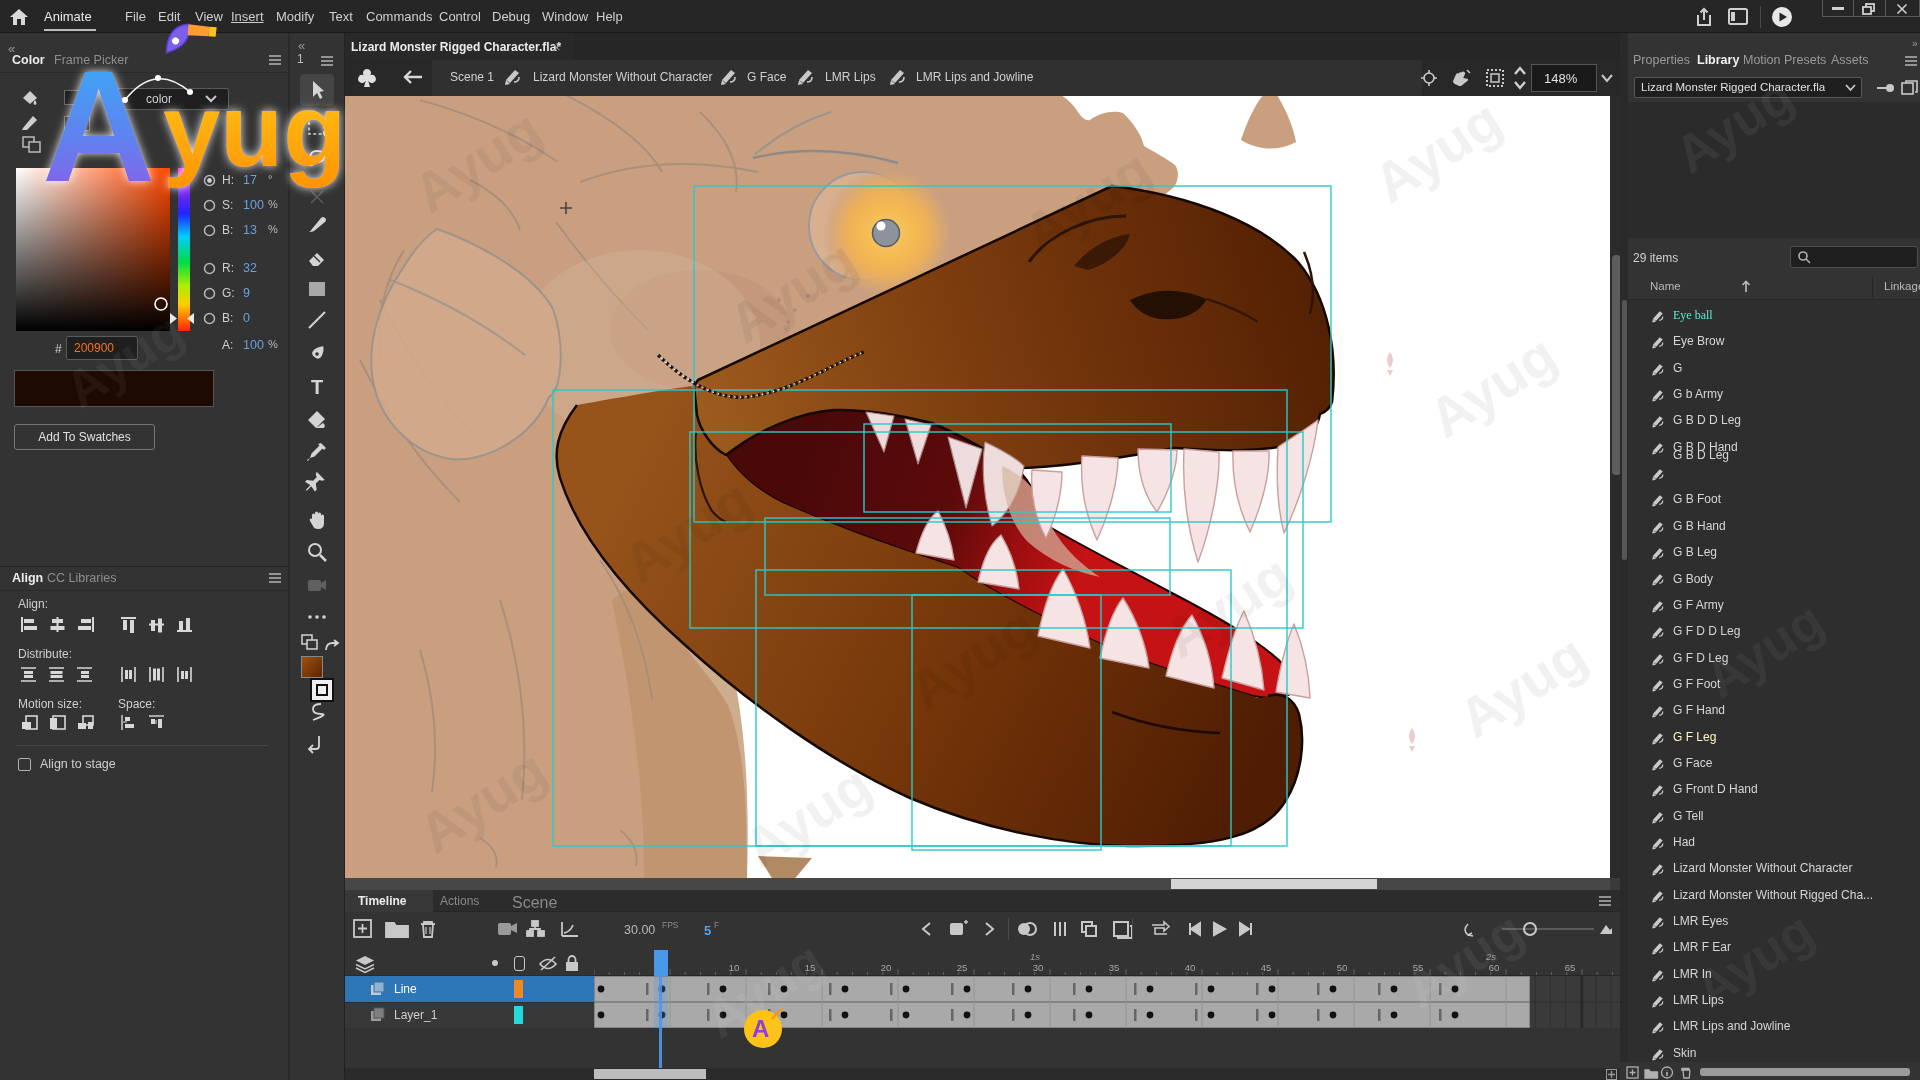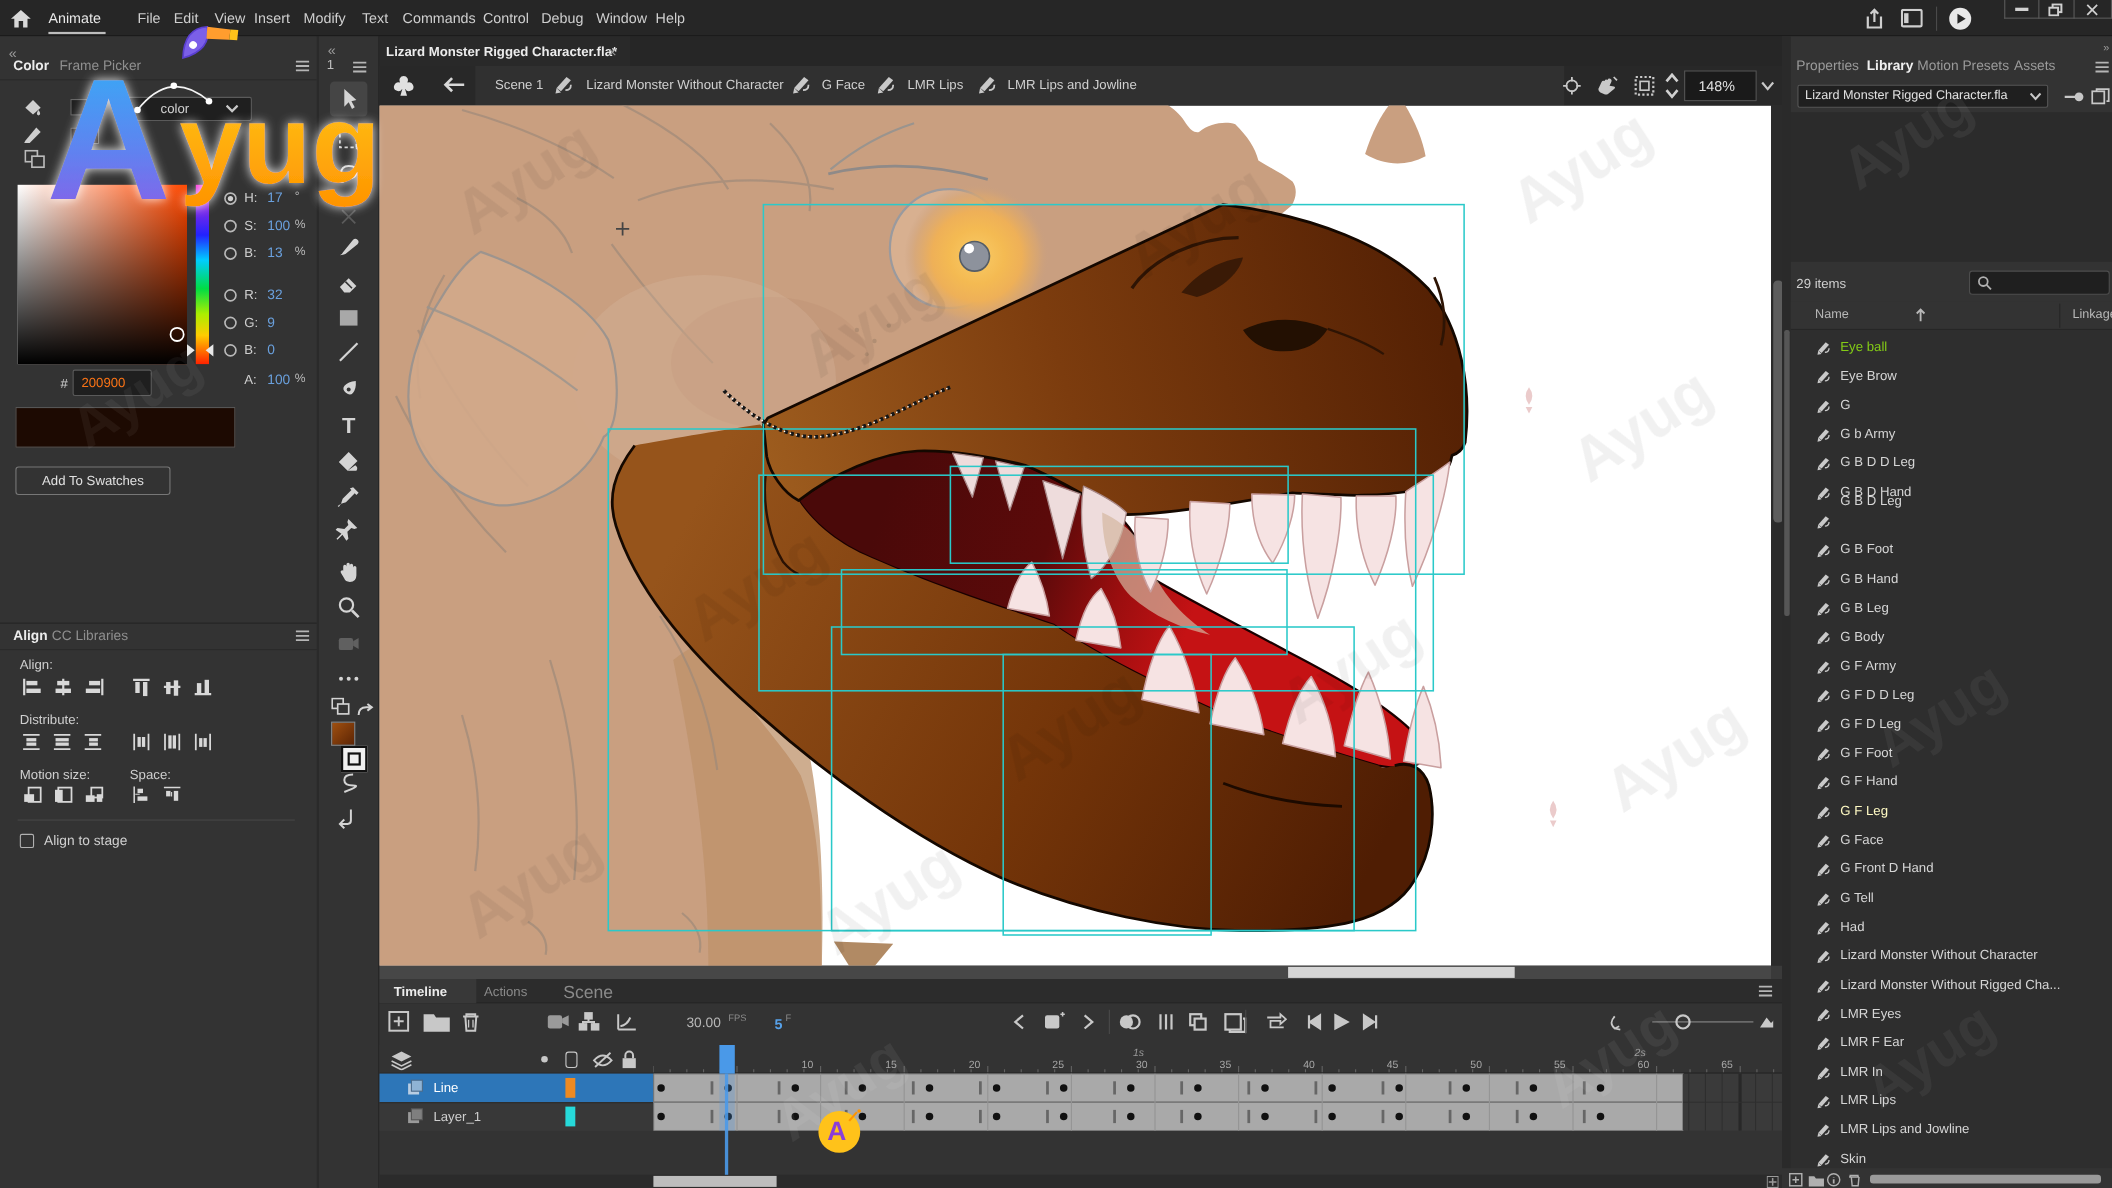--- a/index.html
+++ b/index.html
@@ -12,21 +12,21 @@
 
 <div class="abs" style="left:0px;top:0px;width:1920px;height:33px;background:#262626;border-bottom:1px solid #191919;"></div>
 <svg class="abs" style="left:8px;top:7px" width="22" height="20" viewBox="0 0 22 20">
       <path d="M11 2 L20 10 L17 10 L17 18 L13 18 L13 12 L9 12 L9 18 L5 18 L5 10 L2 10 Z" fill="#d8d8d8"></path>
     </svg>
 <div class="txt" style="left:44px;top:9px;font-size:13px;color:#e8e8e8;font-weight:400;">Animate</div>
 <div class="abs" style="left:44px;top:29px;width:52px;height:2px;background:#bdbdbd;"></div>
 <div class="txt" style="left:125px;top:9px;font-size:13px;color:#cfcfcf;font-weight:400;">File</div>
 <div class="txt" style="left:158px;top:9px;font-size:13px;color:#cfcfcf;font-weight:400;">Edit</div>
 <div class="txt" style="left:195px;top:9px;font-size:13px;color:#cfcfcf;font-weight:400;">View</div>
-<div class="txt" style="left:231px;top:9px;font-size:13px;color:#cfcfcf;font-weight:400;">Insert</div>
+<div class="txt" style="left:231px;top:9px;font-size:13px;color:#cfcfcf;font-weight:400;text-decoration:underline;">Insert</div>
 <div class="txt" style="left:276px;top:9px;font-size:13px;color:#cfcfcf;font-weight:400;">Modify</div>
 <div class="txt" style="left:329px;top:9px;font-size:13px;color:#cfcfcf;font-weight:400;">Text</div>
 <div class="txt" style="left:366px;top:9px;font-size:13px;color:#cfcfcf;font-weight:400;">Commands</div>
 <div class="txt" style="left:439px;top:9px;font-size:13px;color:#cfcfcf;font-weight:400;">Control</div>
 <div class="txt" style="left:492px;top:9px;font-size:13px;color:#cfcfcf;font-weight:400;">Debug</div>
 <div class="txt" style="left:542px;top:9px;font-size:13px;color:#cfcfcf;font-weight:400;">Window</div>
 <div class="txt" style="left:596px;top:9px;font-size:13px;color:#cfcfcf;font-weight:400;">Help</div>
 <svg class="abs" style="left:1694px;top:6px" width="20" height="22" viewBox="0 0 20 22">
       <path d="M4 9 L4 19 L16 19 L16 9" fill="none" stroke="#cfcfcf" stroke-width="2"></path>
       <path d="M10 14 L10 3 M6.5 6.5 L10 3 L13.5 6.5" fill="none" stroke="#cfcfcf" stroke-width="2"></path>
@@ -835,21 +835,21 @@
     </svg>
 <div class="abs" style="left:1872px;top:276px;width:1px;height:22px;background:#262626;"></div>
 <div class="txt" style="left:1884px;top:280px;font-size:11.5px;color:#b8b8b8;">Linkage</div>
 
 <div class="abs" style="left:1628px;top:300px;width:292px;height:762px;background:#2e2e2e;"></div>
 <svg class="abs" style="left:1650px;top:309px" width="15" height="15" viewBox="0 0 20 20">
       <path d="M4 13 L13 3 l4 3 -9 10z" fill="#c9c9c9"></path>
       <path d="M4 13 l-1 5 5-1z" fill="#c9c9c9"></path>
       <path d="M12 15 q5 0 5 -5" stroke="#c9c9c9" fill="none" stroke-width="1.6"></path>
     </svg>
-<div class="txt" style="left:1673px;top:308px;font-size:12px;color:#84cc16;">Eye ball</div>
+<div class="txt" style="left:1673px;top:308px;font-size:12px;color:#5eead4;font-family:Liberation Serif, serif;">Eye ball</div>
 <svg class="abs" style="left:1650px;top:335px" width="15" height="15" viewBox="0 0 20 20">
       <path d="M4 13 L13 3 l4 3 -9 10z" fill="#c9c9c9"></path>
       <path d="M4 13 l-1 5 5-1z" fill="#c9c9c9"></path>
       <path d="M12 15 q5 0 5 -5" stroke="#c9c9c9" fill="none" stroke-width="1.6"></path>
     </svg>
 <div class="txt" style="left:1673px;top:334px;font-size:12px;color:#d6d6d6;">Eye Brow</div>
 <svg class="abs" style="left:1650px;top:362px" width="15" height="15" viewBox="0 0 20 20">
       <path d="M4 13 L13 3 l4 3 -9 10z" fill="#c9c9c9"></path>
       <path d="M4 13 l-1 5 5-1z" fill="#c9c9c9"></path>
       <path d="M12 15 q5 0 5 -5" stroke="#c9c9c9" fill="none" stroke-width="1.6"></path>

